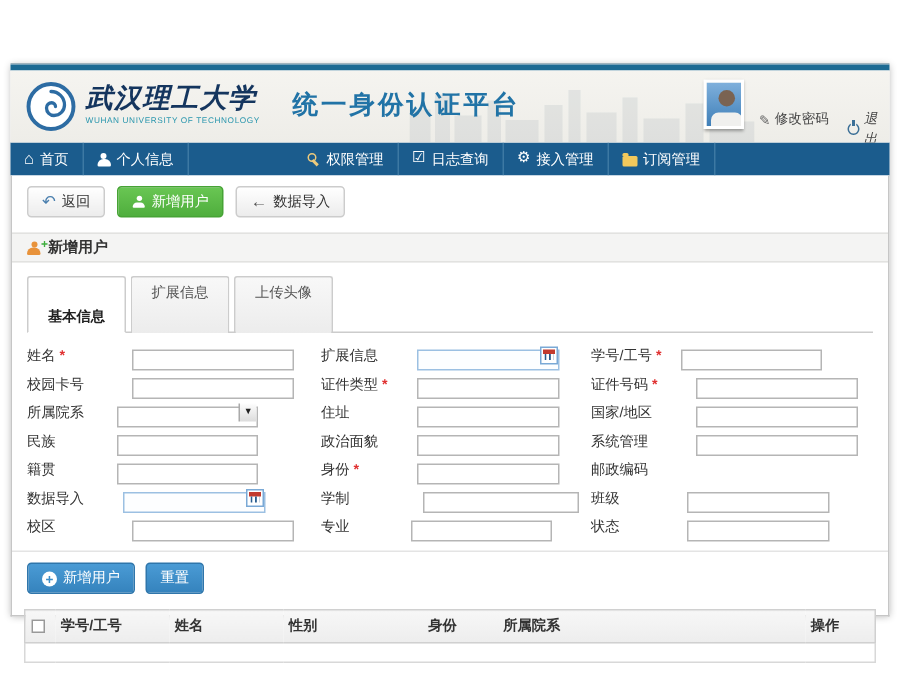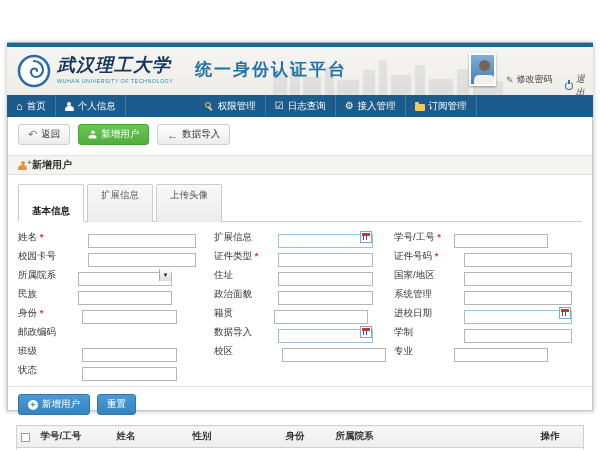--- a/index.html
+++ b/index.html
@@ -234,31 +234,27 @@
           <div class="ctrl"><input class="tin" type="text" style=""></div>
         </div>
         <div class="fcell c3">
           <label class="flabel">政治面貌</label>
           <div class="ctrl"><input class="tin" type="text" style=""></div>
         </div>
         <div class="fcell c1">
           <label class="flabel">系统管理</label>
           <div class="ctrl"><input class="tin" type="text" style=""></div>
         </div>
+        <div class="fcell c2">
+          <label class="flabel">籍贯</label>
+          <div class="ctrl"><input class="tin" type="text" style=""></div>
+        </div>
         <div class="fcell c3">
           <label class="flabel">身份<span class="req"> *</span></label>
           <div class="ctrl"><input class="tin" type="text" style=""></div>
-        </div>
-        <div class="fcell c2">
-          <label class="flabel">籍贯</label>
-          <div class="ctrl"><input class="tin" type="text" style=""></div>
-        </div>
-        <div class="fcell c1">
-          <label class="flabel">进校日期</label>
-          <div class="ctrl has-cal"><input class="tin" type="text" style=""><span class="cal"></span></div>
         </div>
         <div class="fcell c2">
           <label class="flabel">邮政编码</label>
         </div>
         <div class="fcell c3">
           <label class="flabel">数据导入</label>
           <div class="ctrl has-cal"><input class="tin" type="text" style=""><span class="cal"></span></div>
         </div>
         <div class="fcell c1">
           <label class="flabel">学制</label>

